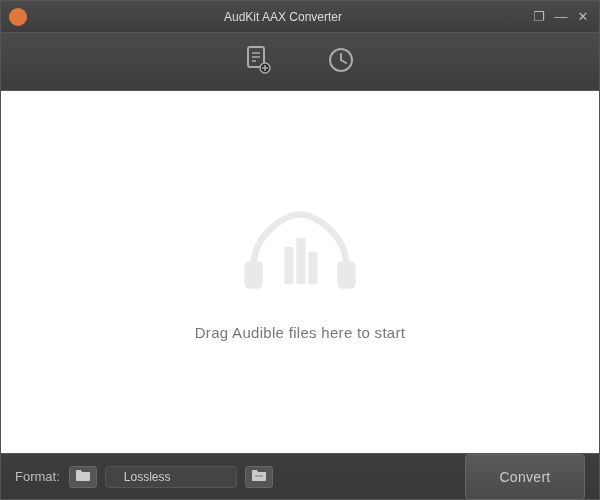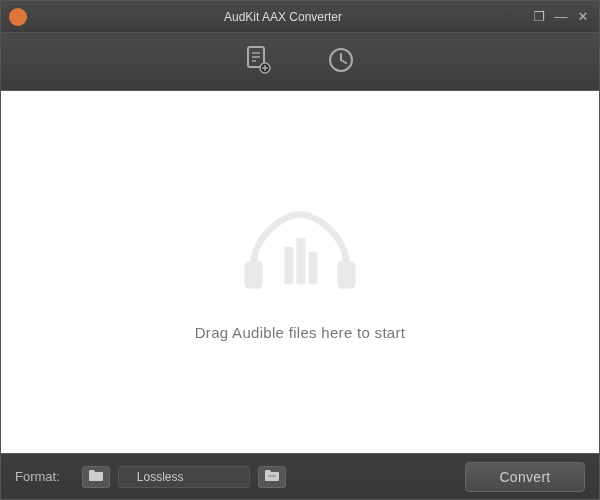--- a/index.html
+++ b/index.html
@@ -133,21 +133,21 @@
       align-items: center;
       padding: 0 14px;
       border-top: 1px solid #555;
       flex-shrink: 0;
       gap: 8px;
     }
 
     .format-label {
       color: #bbb;
       font-size: 13px;
-      margin-right: 14px;
+      margin-right: 1px;
       text-align: center;
     }
 
     .format-folder-btn {
       width: 28px;
       height: 22px;
       background: #555;
       border: 1px solid #666;
       border-radius: 3px;
       display: flex;
@@ -183,21 +183,21 @@
       color: #ccc;
       font-size: 13px;
     }
 
     .spacer {
       flex: 1;
     }
 
     .convert-btn {
       width: 120px;
-      height: 30px;
+      height: 46px;
       background: linear-gradient(to bottom, #5a5a5a, #4a4a4a);
       border: 1px solid #666;
       border-radius: 4px;
       color: #ccc;
       font-size: 14px;
       cursor: pointer;
       letter-spacing: 0.3px;
     }
   </style>
 </head>

